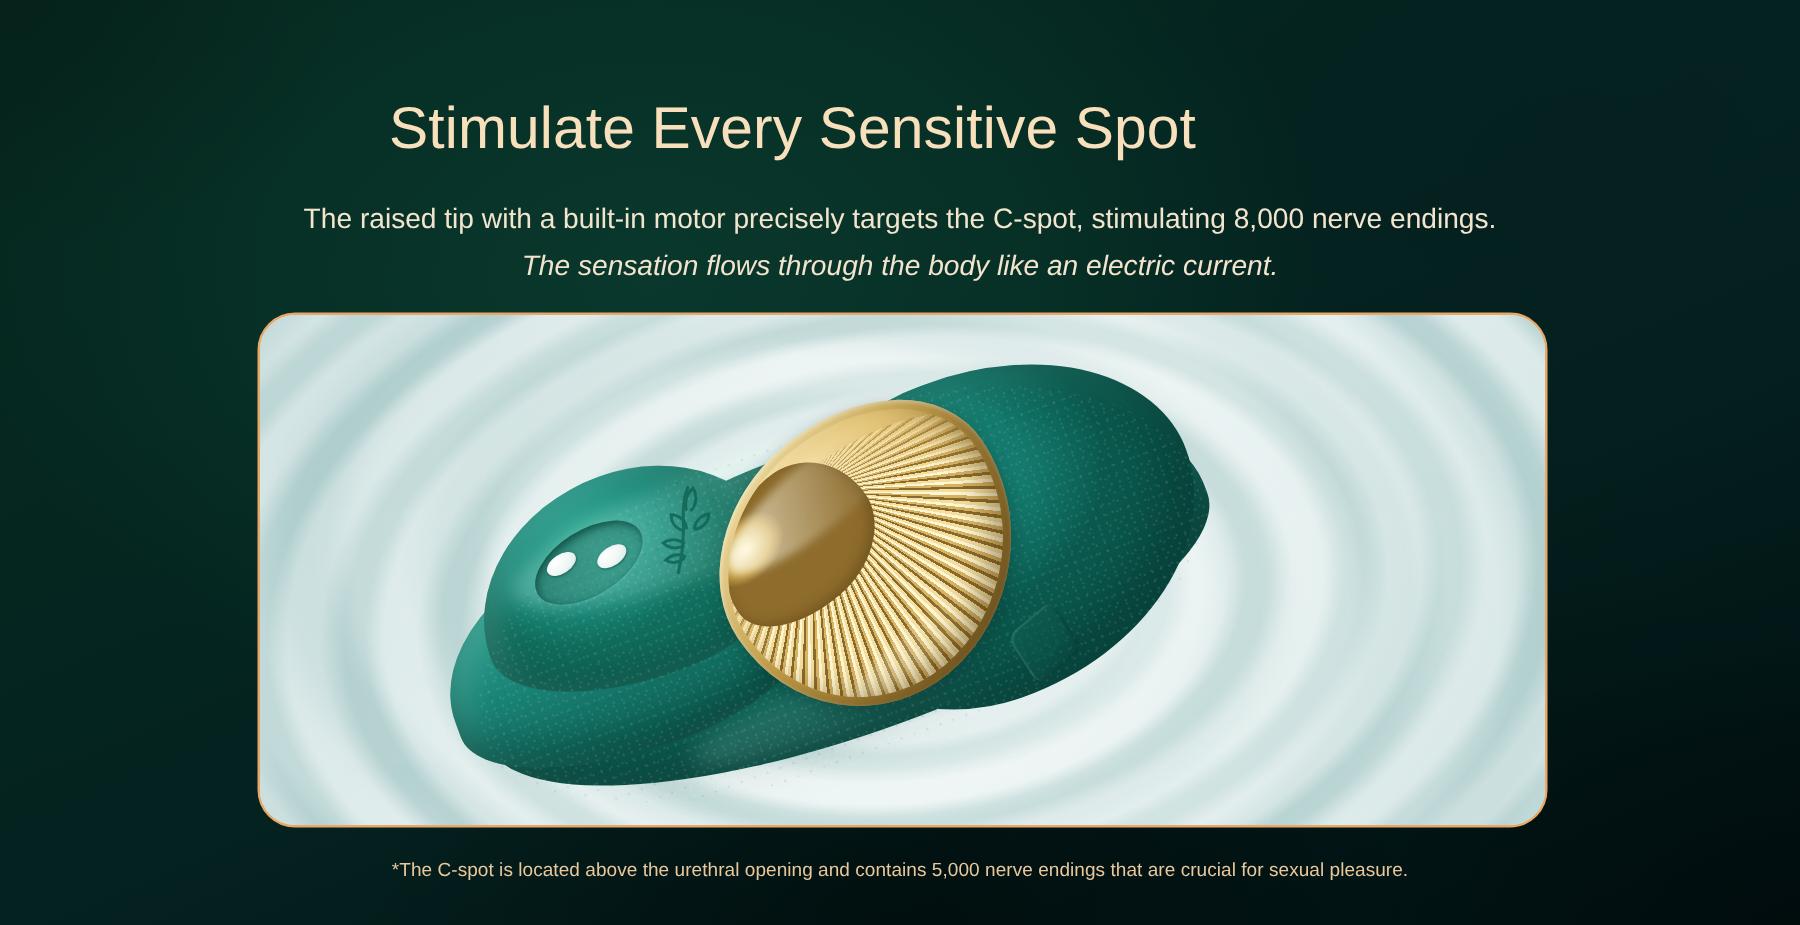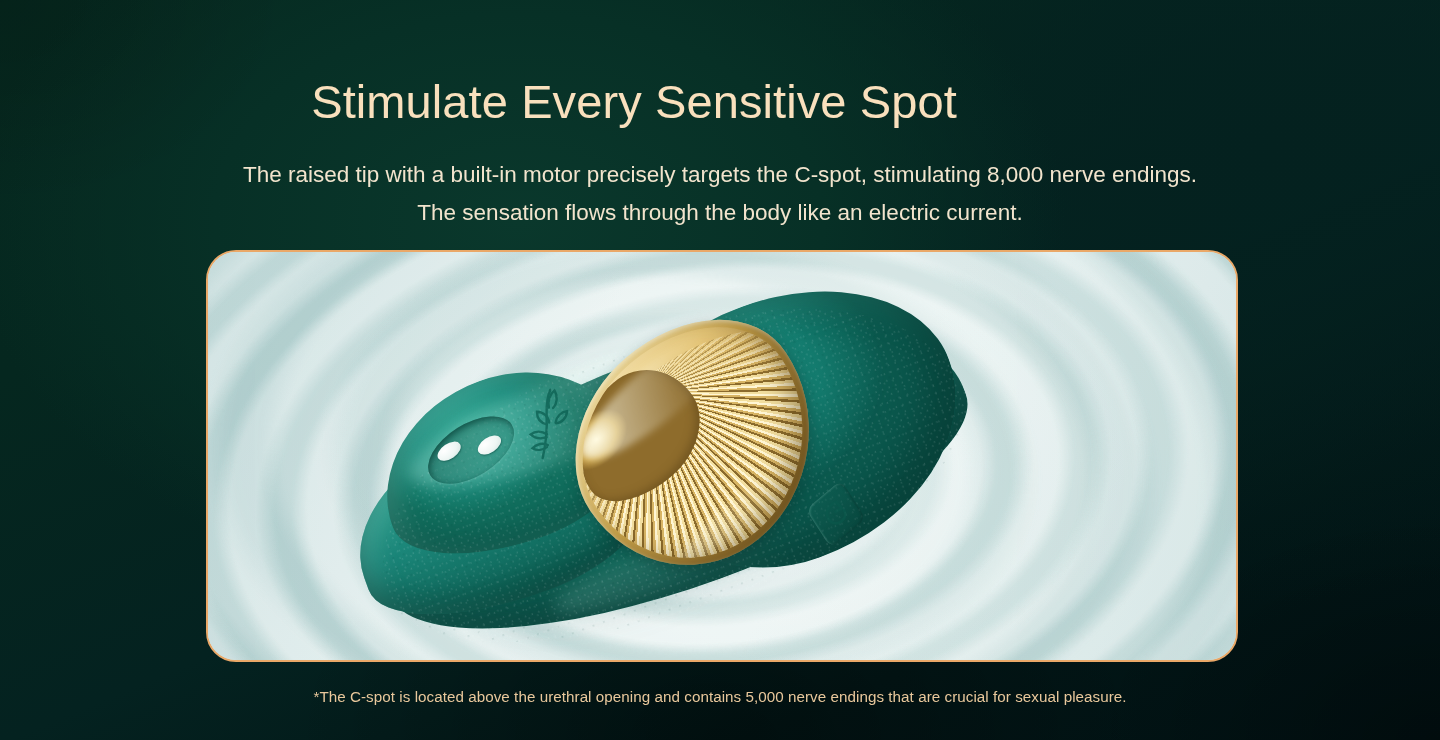--- a/index.html
+++ b/index.html
@@ -58,21 +58,21 @@
     white-space: nowrap;
   }
   #subtitle {
     position: absolute;
     top: 156px; left: 0; width: 1440px;
     font-size: 22.5px;
     font-weight: 300;
     color: #f2e4cd;
     line-height: 38px;
   }
-  #subtitle .l2 { display: block; }
+  #subtitle .l2 { display: block; font-style: italic; }
 
   #footnote {
     position: absolute;
     top: 688px; left: 0; width: 1440px;
     text-align: center;
     font-size: 15.2px;
     font-weight: 400;
     color: #e9c89c;
     letter-spacing: 0.05px;
     white-space: nowrap;

